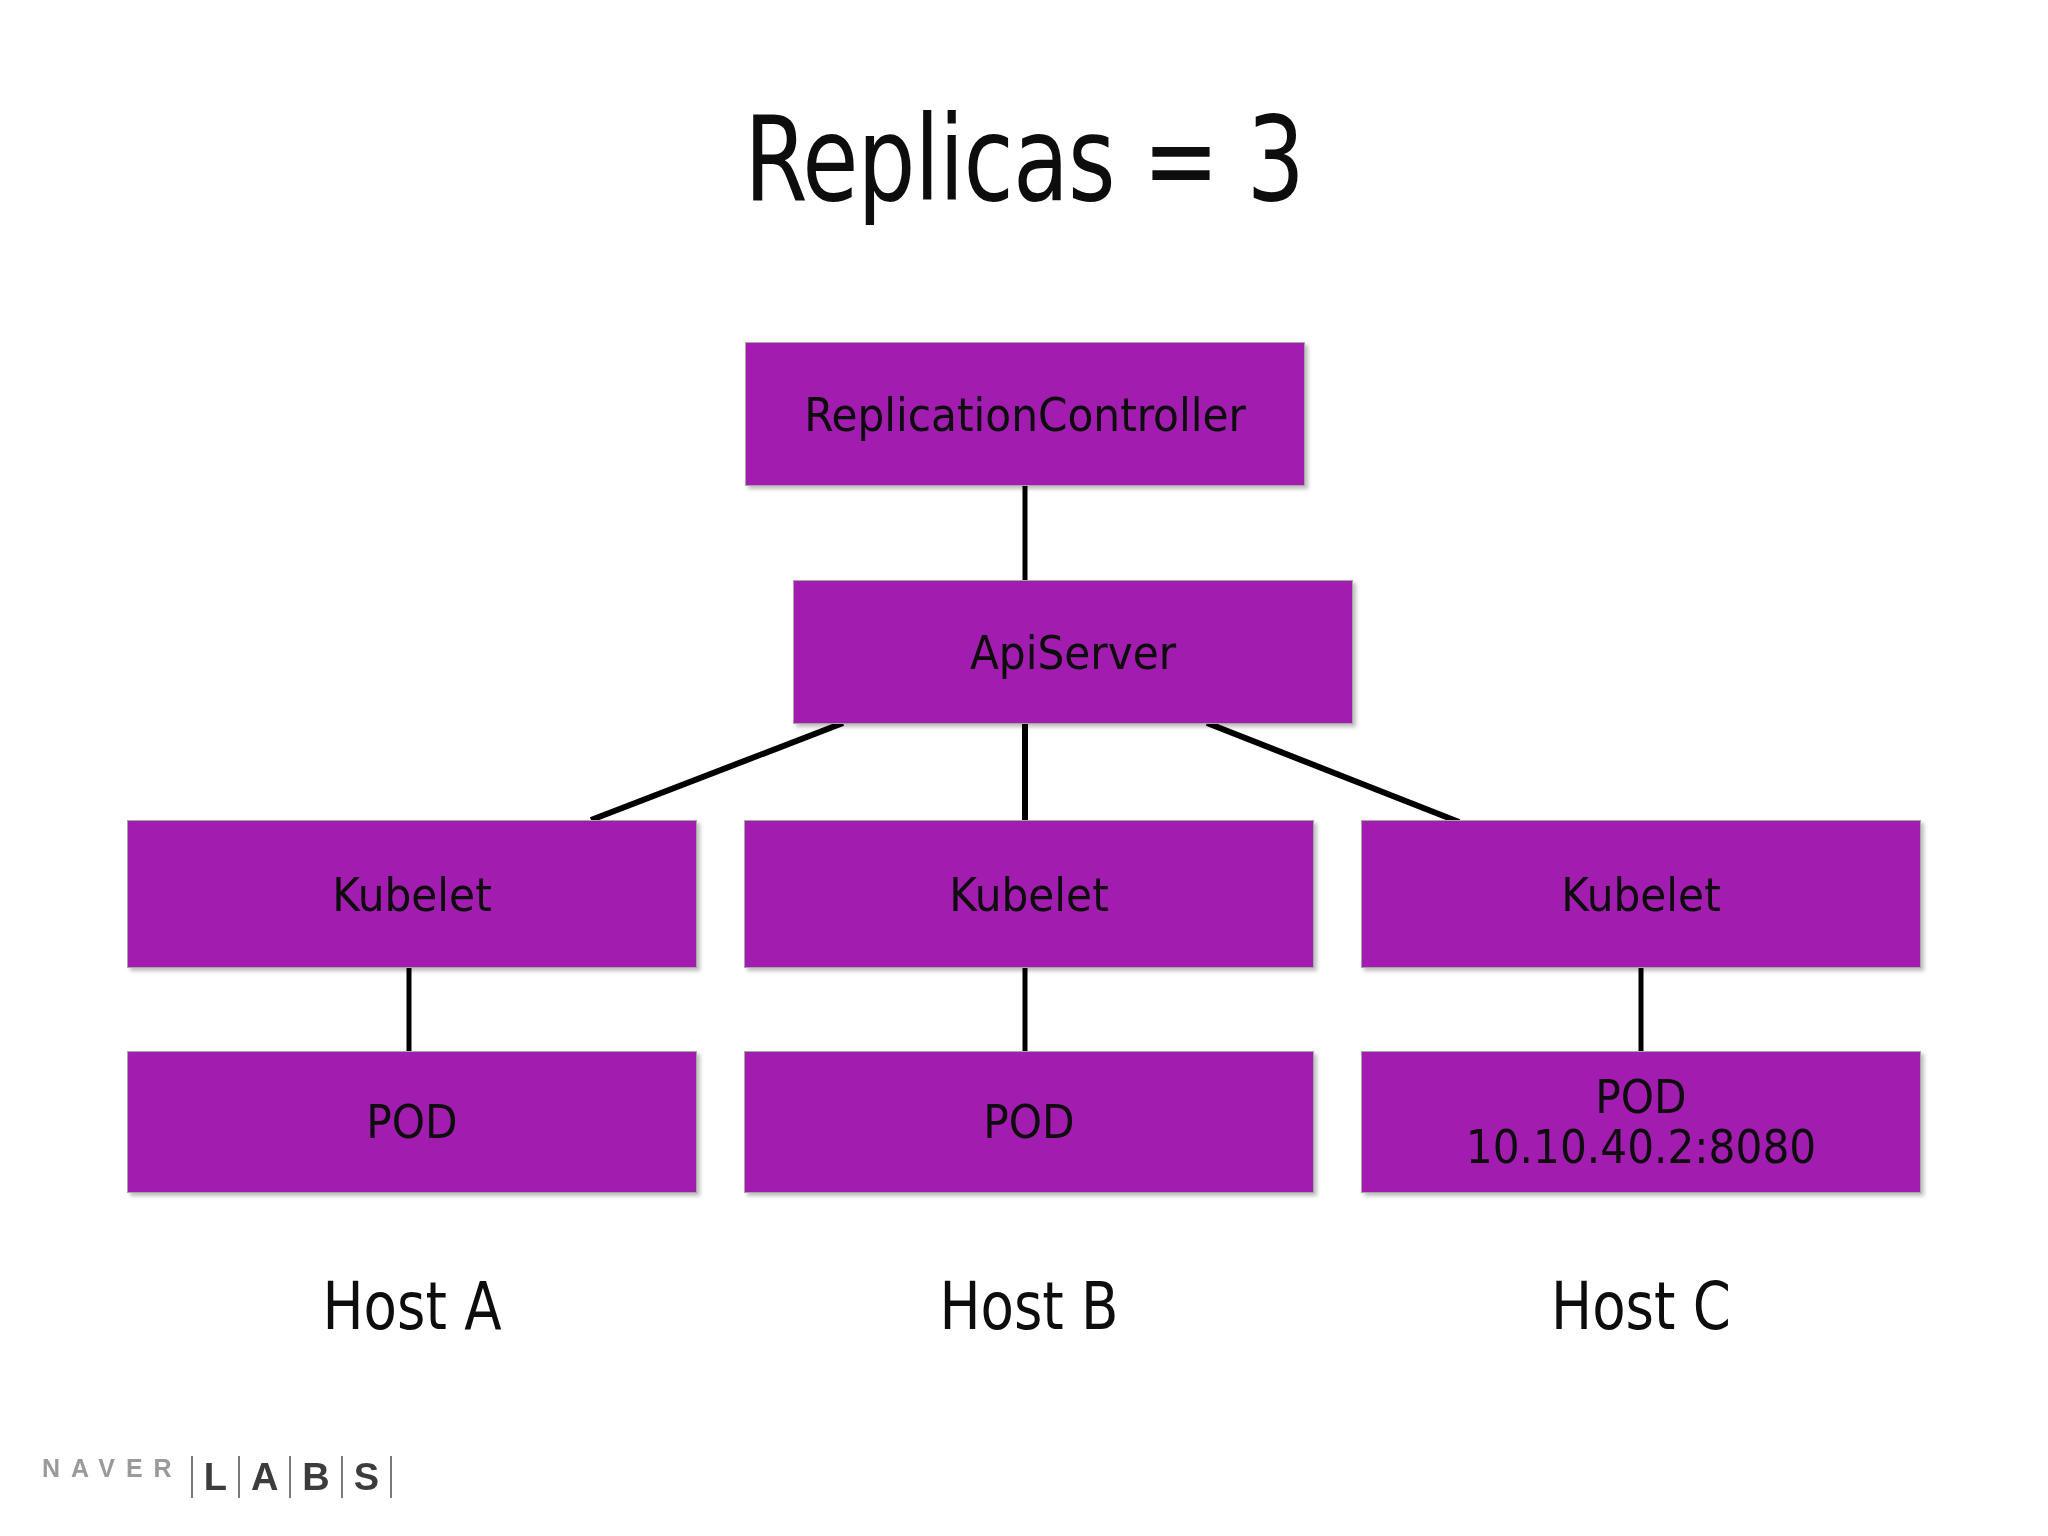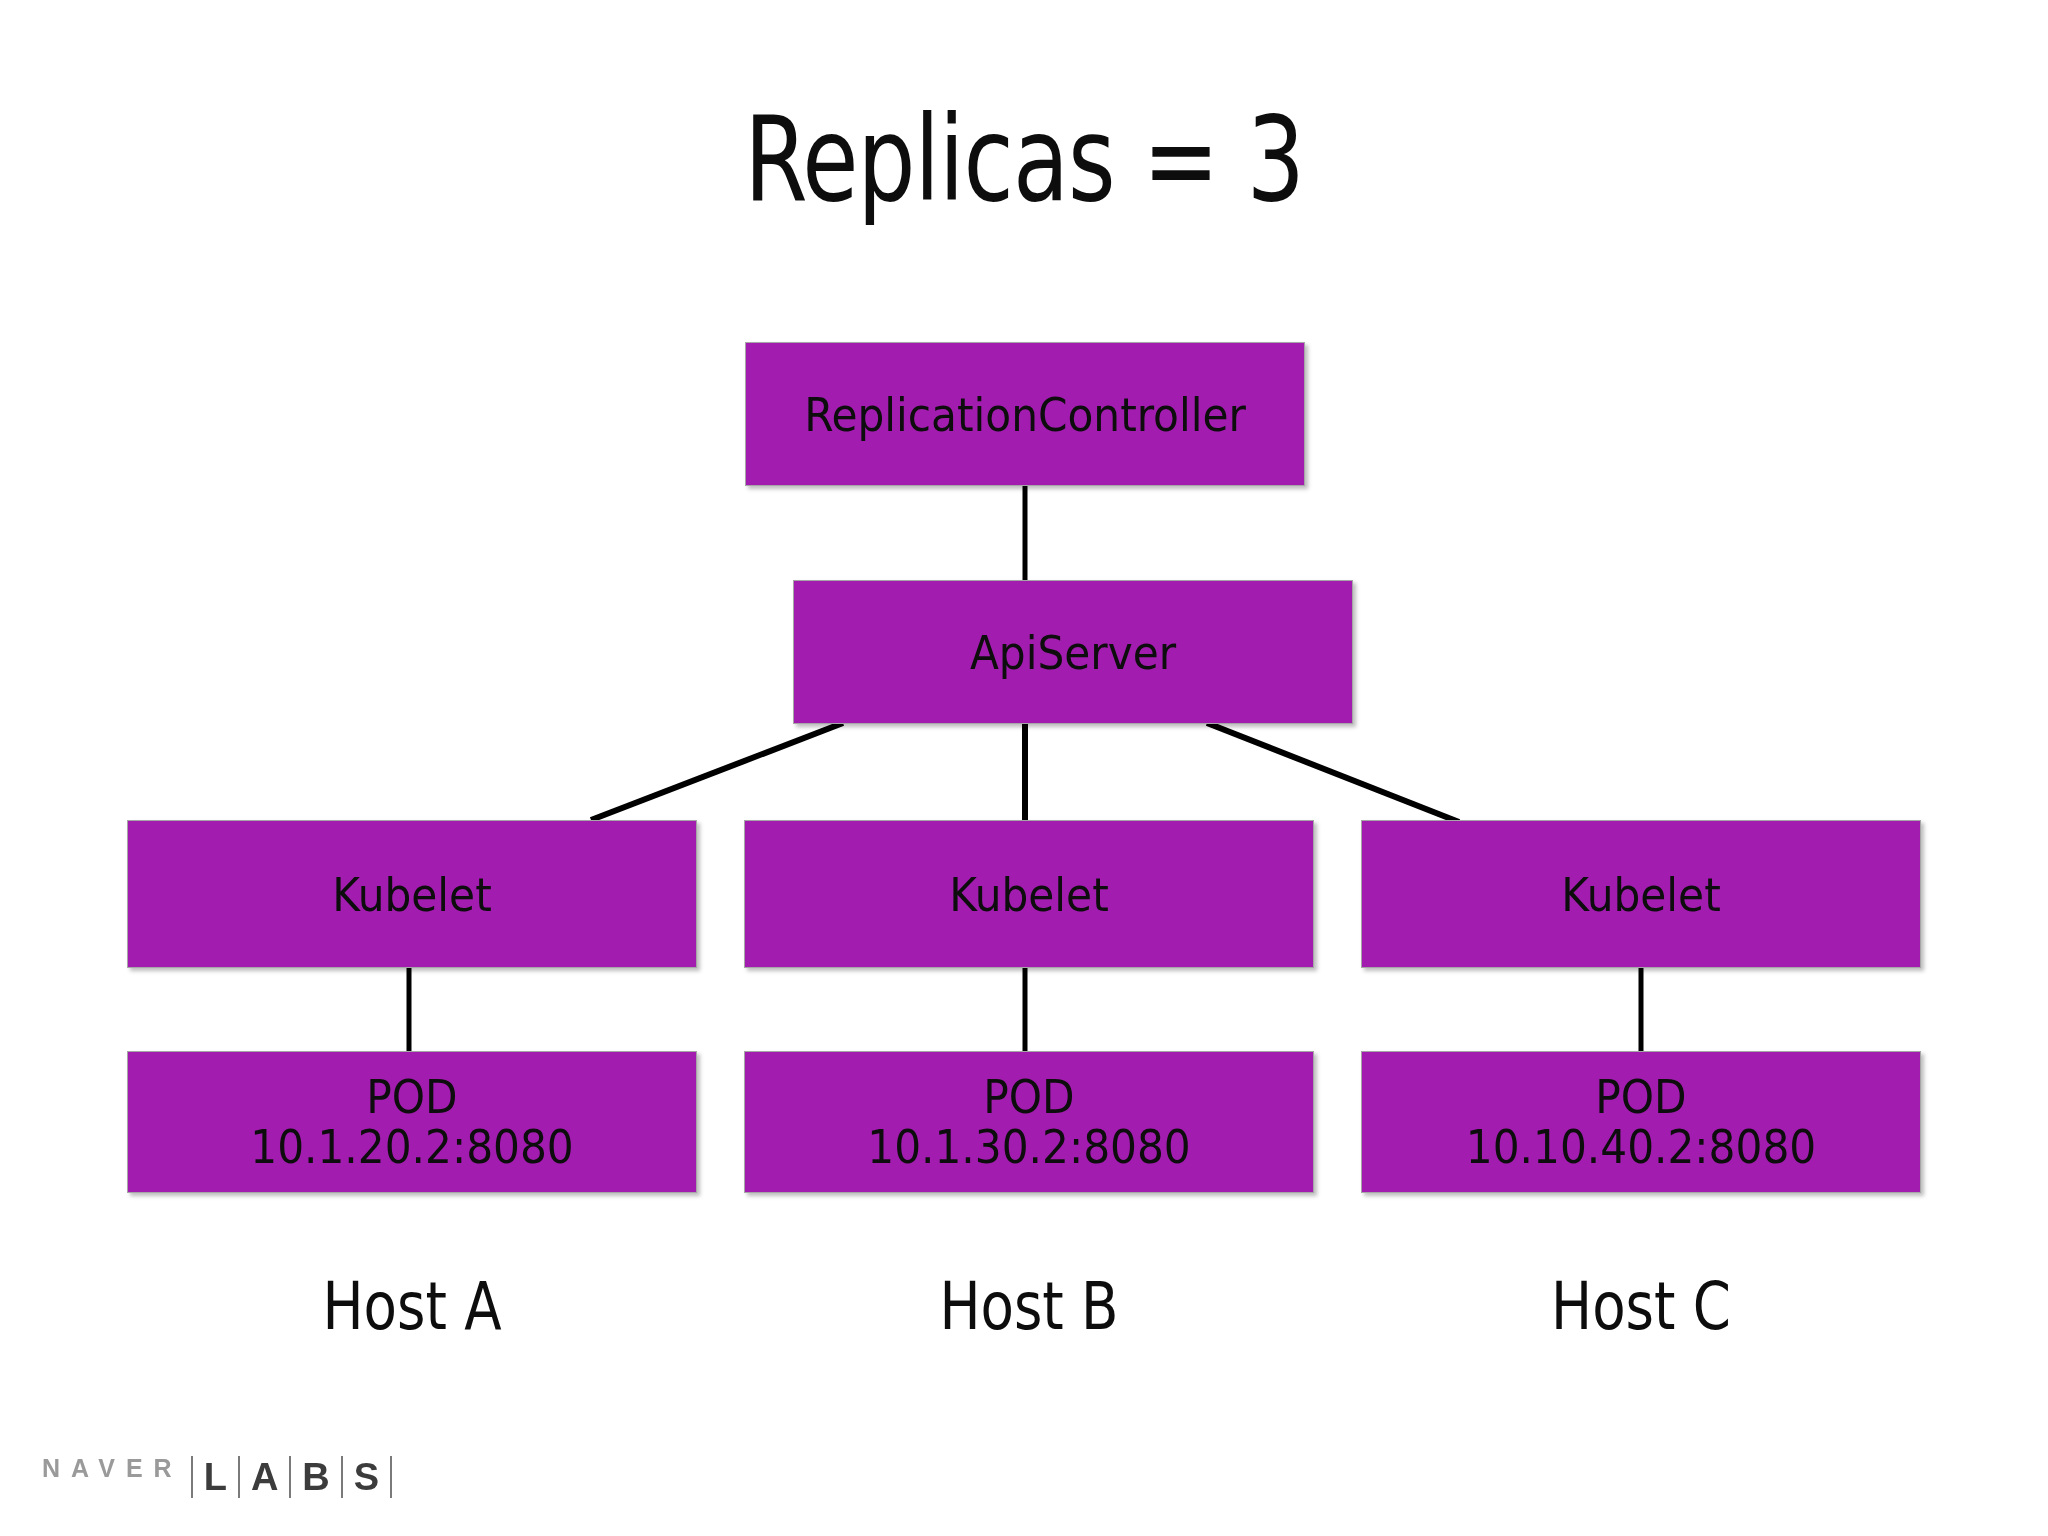--- a/index.html
+++ b/index.html
@@ -177,27 +177,25 @@
   <div id="node-kube-b" class="node">
     <span class="lines">Kubelet</span>
   </div>
   <div id="node-kube-c" class="node">
     <span class="lines">Kubelet</span>
   </div>
 
   <div id="node-pod-a" class="node pod">
     <span class="lines">
       <span class="l1">POD</span>
-      <span class="l2">10.1.20.2:8080</span>
     </span>
   </div>
   <div id="node-pod-b" class="node pod">
     <span class="lines">
       <span class="l1">POD</span>
-      <span class="l2">10.1.30.2:8080</span>
     </span>
   </div>
   <div id="node-pod-c" class="node pod">
     <span class="lines">
       <span class="l1">POD</span>
       <span class="l2">10.10.40.2:8080</span>
     </span>
   </div>
 
   <div id="host-a" class="host-label">Host A</div>

